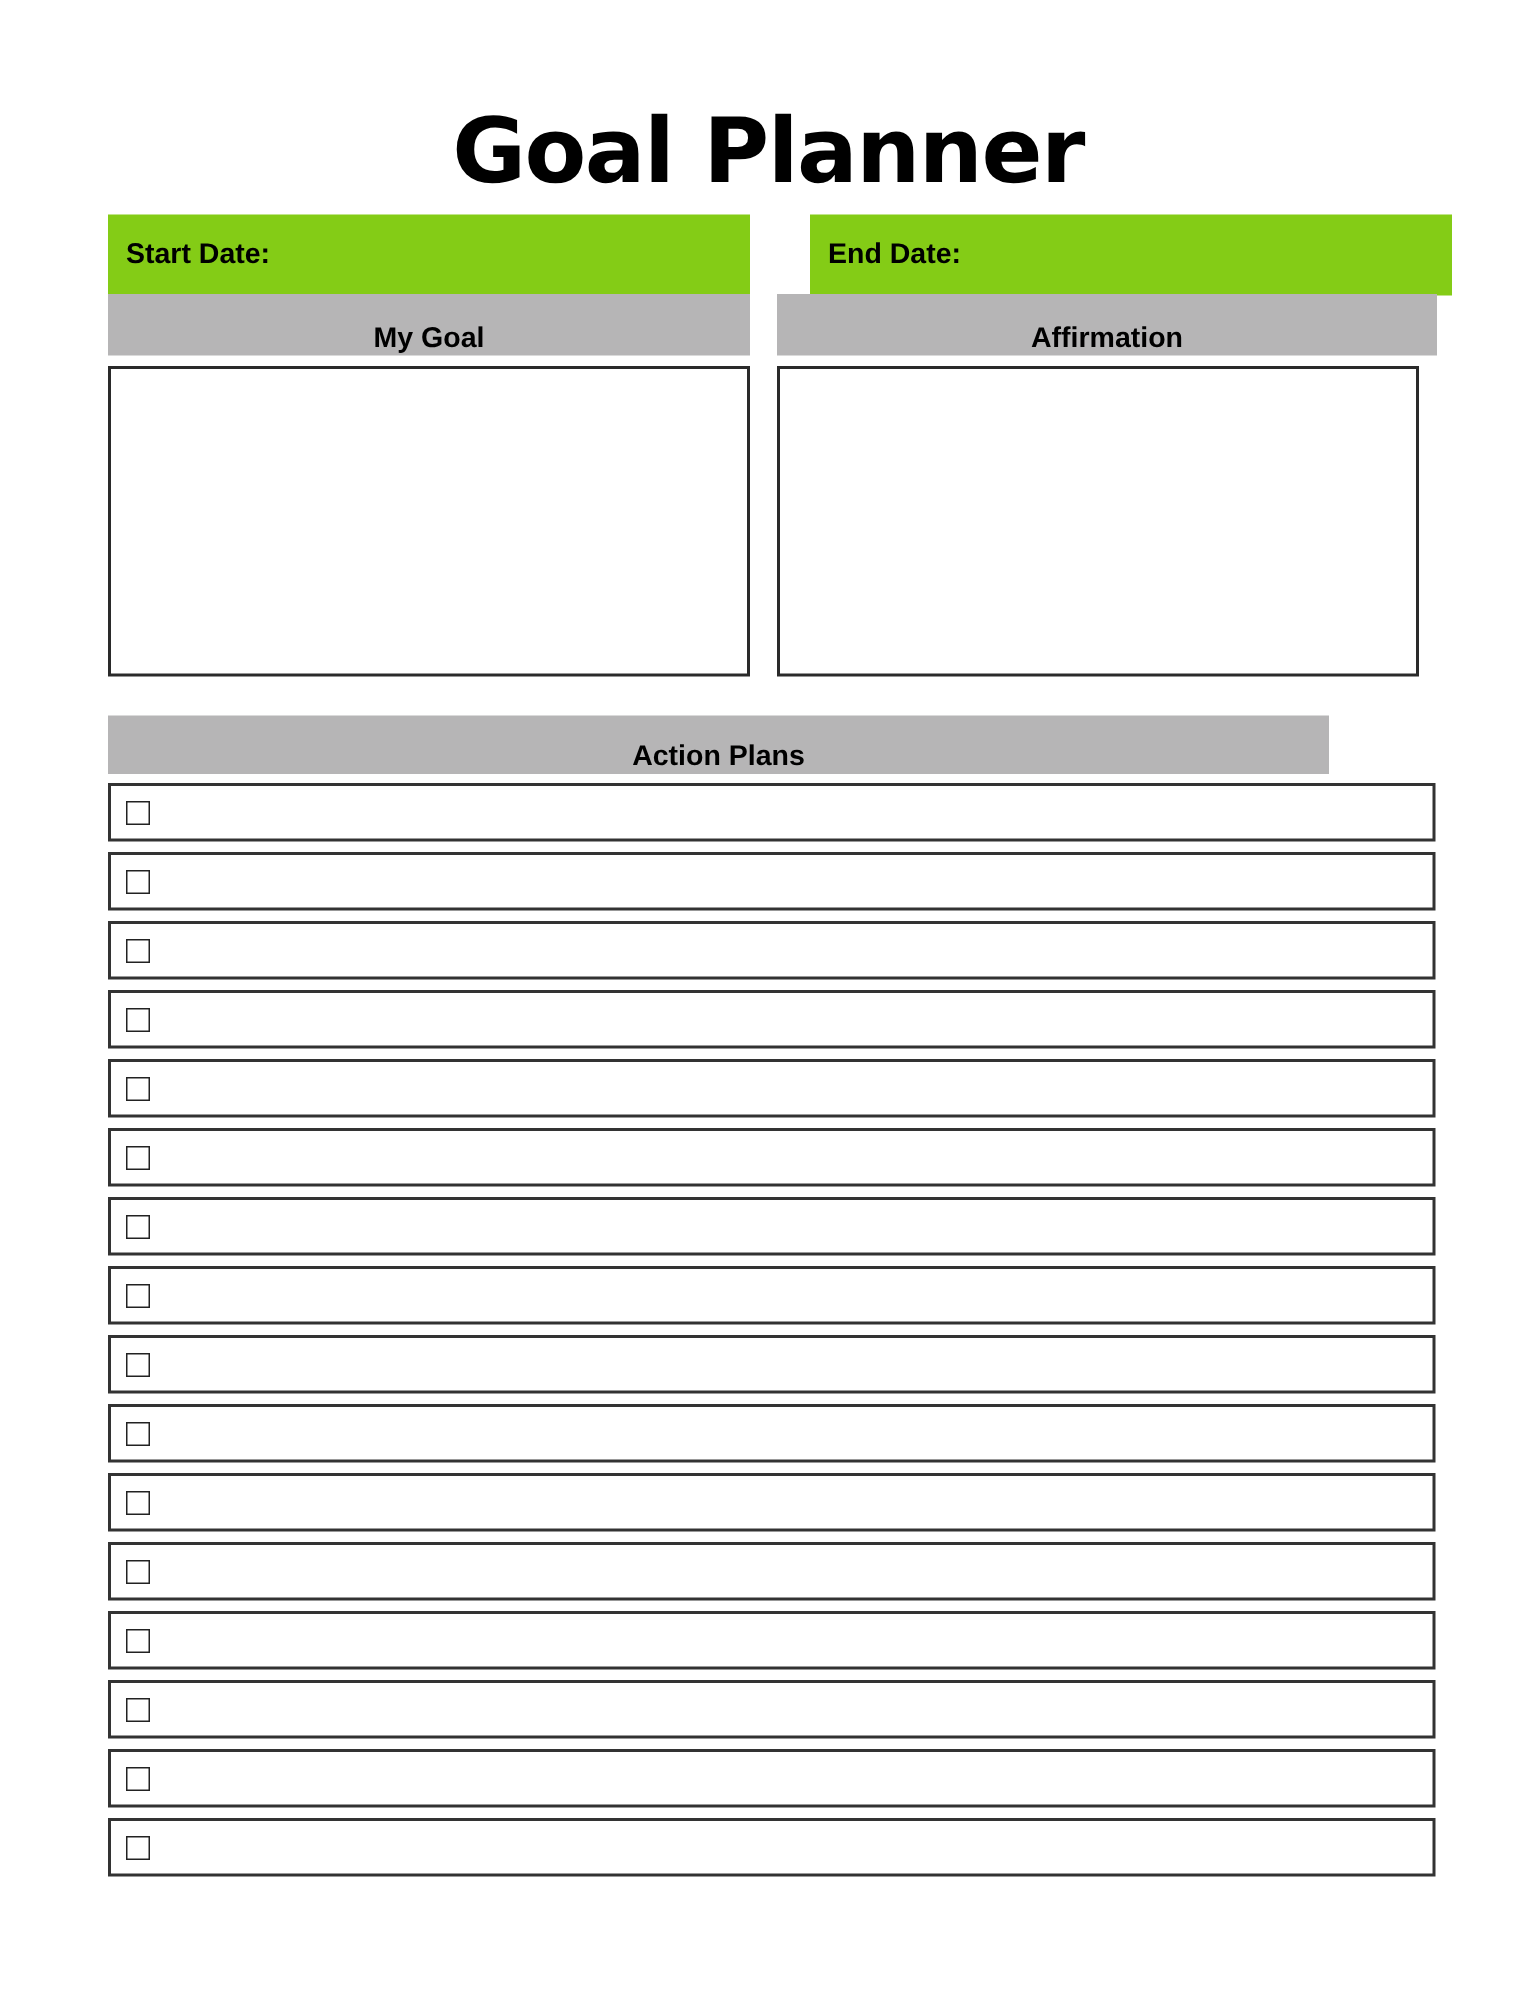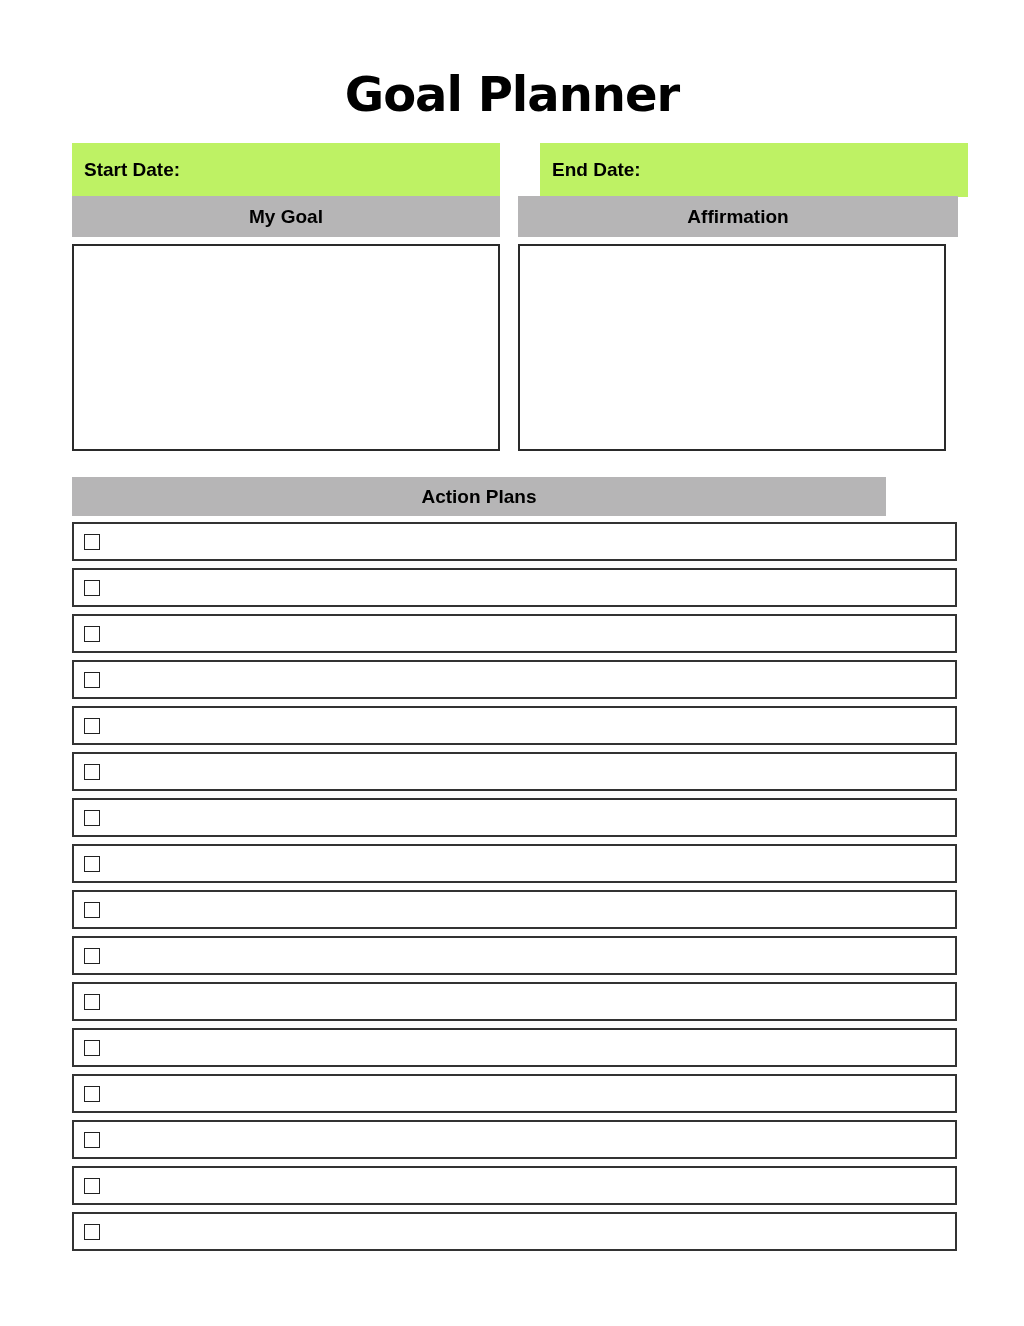--- a/index.html
+++ b/index.html
@@ -1,19 +1,19 @@
 <!DOCTYPE html>
 <html><head>
   <meta charset="utf-8">
   <style>
     html, body { margin: 0; padding: 0; background: #ffffff; }
     body { width: 1024px; height: 1326px; position: relative; overflow: hidden; font-family: "Liberation Sans", "DejaVu Sans", sans-serif; color: #000; }
-    .title { position: absolute; left: 0; width: 1024px; top: 66px; text-align: center; font-size: 48px; font-weight: 900; letter-spacing: -1px; font-family: "DejaVu Sans", sans-serif; }
-    .date-bar { position: absolute; height: 54px; background: #bef264; display: flex; align-items: center; box-sizing: border-box; padding-left: 12px; font-weight: bold; font-size: 19px; }
-    .section-head { position: absolute; height: 41px; background: #b6b5b6; display: flex; align-items: center; justify-content: center; font-weight: bold; font-size: 19px; }
+    .title { position: absolute; left: 0; width: 1024px; top: 66px; text-align: center; font-size: 60px; font-weight: 900; letter-spacing: -1px; font-family: "DejaVu Sans", sans-serif; }
+    .date-bar { position: absolute; height: 54px; background: #84cc16; display: flex; align-items: center; box-sizing: border-box; padding-left: 12px; font-weight: bold; font-size: 19px; }
+    .section-head { position: absolute; height: 41px; background: #b6b5b6; display: flex; align-items: flex-end; justify-content: center; font-weight: bold; font-size: 19px; }
     .box { position: absolute; border: 2px solid #2a2a2a; box-sizing: border-box; background: #fff; }
     .rows { position: absolute; left: 72px; top: 522px; width: 885px; }
     .row { height: 39px; border: 2px solid #333; box-sizing: border-box; margin-bottom: 7px; display: flex; align-items: center; padding-left: 10px; }
     .checkbox { width: 16px; height: 16px; border: 1.5px solid #222; box-sizing: border-box; background: #fff; }
   </style>
 </head>
 <body>
 
 <div class="title">Goal Planner</div>
 

